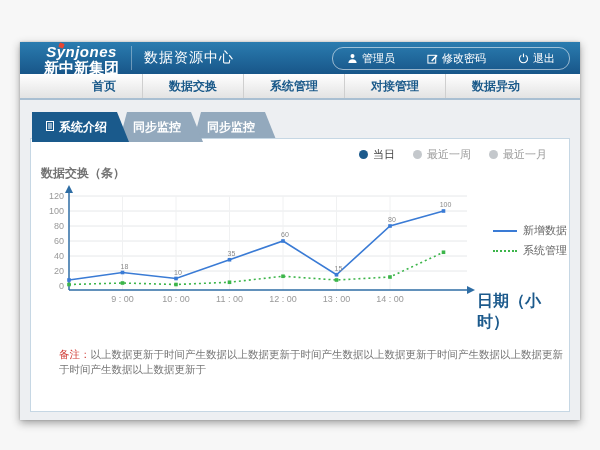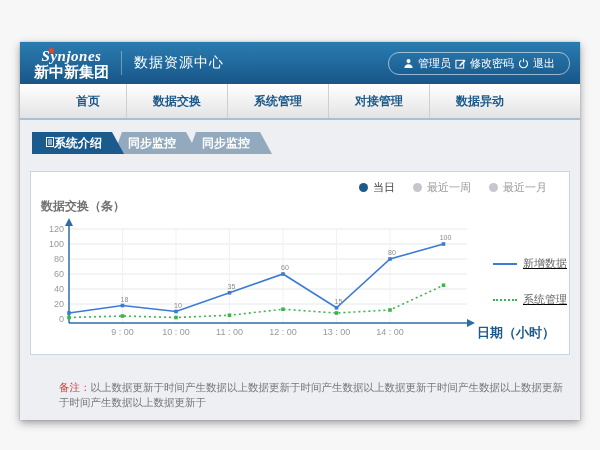--- a/index.html
+++ b/index.html
@@ -1,58 +1,58 @@
 <!DOCTYPE html>
 <html><head>
 <meta charset="utf-8">
 <style>
   * { margin:0; padding:0; box-sizing:border-box; }
   html,body { width:600px; height:450px; overflow:hidden; }
   body { font-family:"Liberation Sans","DejaVu Sans",sans-serif; background:#f7f7f7; position:relative; }
   .window { position:absolute; left:20px; top:42px; width:560px; height:378px; background:#edeff2; box-shadow:0 3px 8px rgba(50,50,50,.45), 0 0 2px rgba(0,0,0,.2); }
 
   
-  .header { height:42px; background:linear-gradient(#2a7cb0,#185689); display:flex; align-items:center; padding:0 10px 0 14px; position:relative;font-family:Liberation Serif, serif; }
+  .header { height:32px; background:linear-gradient(#2a7cb0,#185689); display:flex; align-items:center; padding:0 10px 0 24px; position:relative; }
   .logo { position:relative; color:#fff; text-align:center; line-height:1.05; padding-top:3px; }
   .logo .brand { font-size:15px; font-weight:bold; font-style:italic; letter-spacing:.5px; display:block; }
   .logo .company { font-size:15px; font-weight:bold; display:block; }
   .logo .accent { position:absolute; left:15px; top:2px; width:5px; height:5px; background:#e8452f; border-radius:1px; transform:rotate(20deg); }
   .hdr-div { width:1px; height:24px; background:rgba(255,255,255,.35); margin:0 12px; }
   .app-title { color:#fff; font-size:14px; letter-spacing:1px; }
-  .user-pill { margin-left:auto; display:flex; align-items:flex-end; gap:4px; border:1px solid rgba(255,255,255,.55); border-radius:11px; padding:3px 14px; }
+  .user-pill { margin-left:auto; display:flex; align-items:flex-end; gap:32px; border:1px solid rgba(255,255,255,.55); border-radius:11px; padding:3px 14px; }
   .user-item { display:flex; align-items:center; gap:4px; color:#fff; font-size:11px; cursor:pointer; }
   .user-item svg { display:block; }
 
   
-  .nav { height:36px; background:linear-gradient(#ffffff,#e3e3e3); border-bottom:2px solid #a9bfd2; display:flex; align-items:stretch; padding-left:30px; }
+  .nav { height:26px; background:linear-gradient(#ffffff,#e3e3e3); border-bottom:2px solid #a9bfd2; display:flex; align-items:stretch; padding-left:46px; }
   .nav-item { display:flex; align-items:center; padding:0 26px; font-size:12px; font-weight:bold; color:#1b5a8a; cursor:pointer; }
   .nav-item + .nav-item { border-left:1px solid #cfcfcf; }
 
   
   .content { position:relative; height:308px; }
   .tabs { display:flex; padding:12px 0 0 12px; height:34px; }
-  .tab { position:relative; height:22px; display:flex; align-items:center; font-size:12px; font-weight:bold; color:#fff; padding:0 22px 0 14px; cursor:pointer; margin-right:-10px; }
+  .tab { position:relative; height:30px; display:flex; align-items:center; gap:5px; font-size:12px; font-weight:bold; color:#fff; padding:0 22px 0 14px; cursor:pointer; margin-right:-10px; }
   .tab .bg { position:absolute; inset:0; clip-path:polygon(8px 0, calc(100% - 12px) 0, 100% 100%, 0 100%); background:#93a9bd; }
   .tab.active .bg { clip-path:polygon(0 0, calc(100% - 12px) 0, 100% 100%, 0 100%); background:#1a5a8c; }
   .tab > * { position:relative; }
   .tab.active { z-index:2; }
   .tab:nth-child(2){ z-index:1; }
 
   
-  .card { position:relative; margin:17px 10px; height:184px; background:#fff; border:1px solid #c6d7e4; }
+  .card { position:relative; margin:4px 10px; height:274px; background:#fff; border:1px solid #c6d7e4; }
   .radio-row { position:absolute; top:8px; right:22px; display:flex; gap:18px; }
   .radio { display:flex; align-items:center; gap:5px; font-size:11px; cursor:pointer; }
   .radio .dot { width:9px; height:9px; border-radius:50%; background:#c4c8cc; }
   .radio .txt { color:#999; }
   .radio.selected .dot { background:#1c5a8c; }
   .radio.selected .txt { color:#444; }
   .ylabel { position:absolute; left:10px; top:26px; font-size:12px; font-weight:bold; color:#737373; }
-  .xlabel { position:absolute; left:446px; top:152px; font-size:13px; font-weight:bold; color:#1c5a8c; }
+  .xlabel { position:absolute; left:446px; top:152px; font-size:16px; font-weight:bold; color:#1c5a8c; }
   #chart { position:absolute; left:8px; top:44px; }
-  .legend { position:absolute; left:462px; top:84px; display:flex; flex-direction:column; gap:21px;text-decoration:underline; }
+  .legend { position:absolute; left:462px; top:84px; display:flex; flex-direction:column; gap:5px; }
   .legend-item { display:flex; align-items:center; gap:6px; font-size:11px; color:#666; }
   .legend-item .swatch { width:24px; height:0; border-top:2px solid #999; }
   .note { position:absolute; left:28px; top:208px; right:2px; font-size:10.5px; line-height:1.4; color:#777; }
   .note .red { color:#d03a33; }
 </style>
 </head>
 <body>
 
 <div class="window">
 

